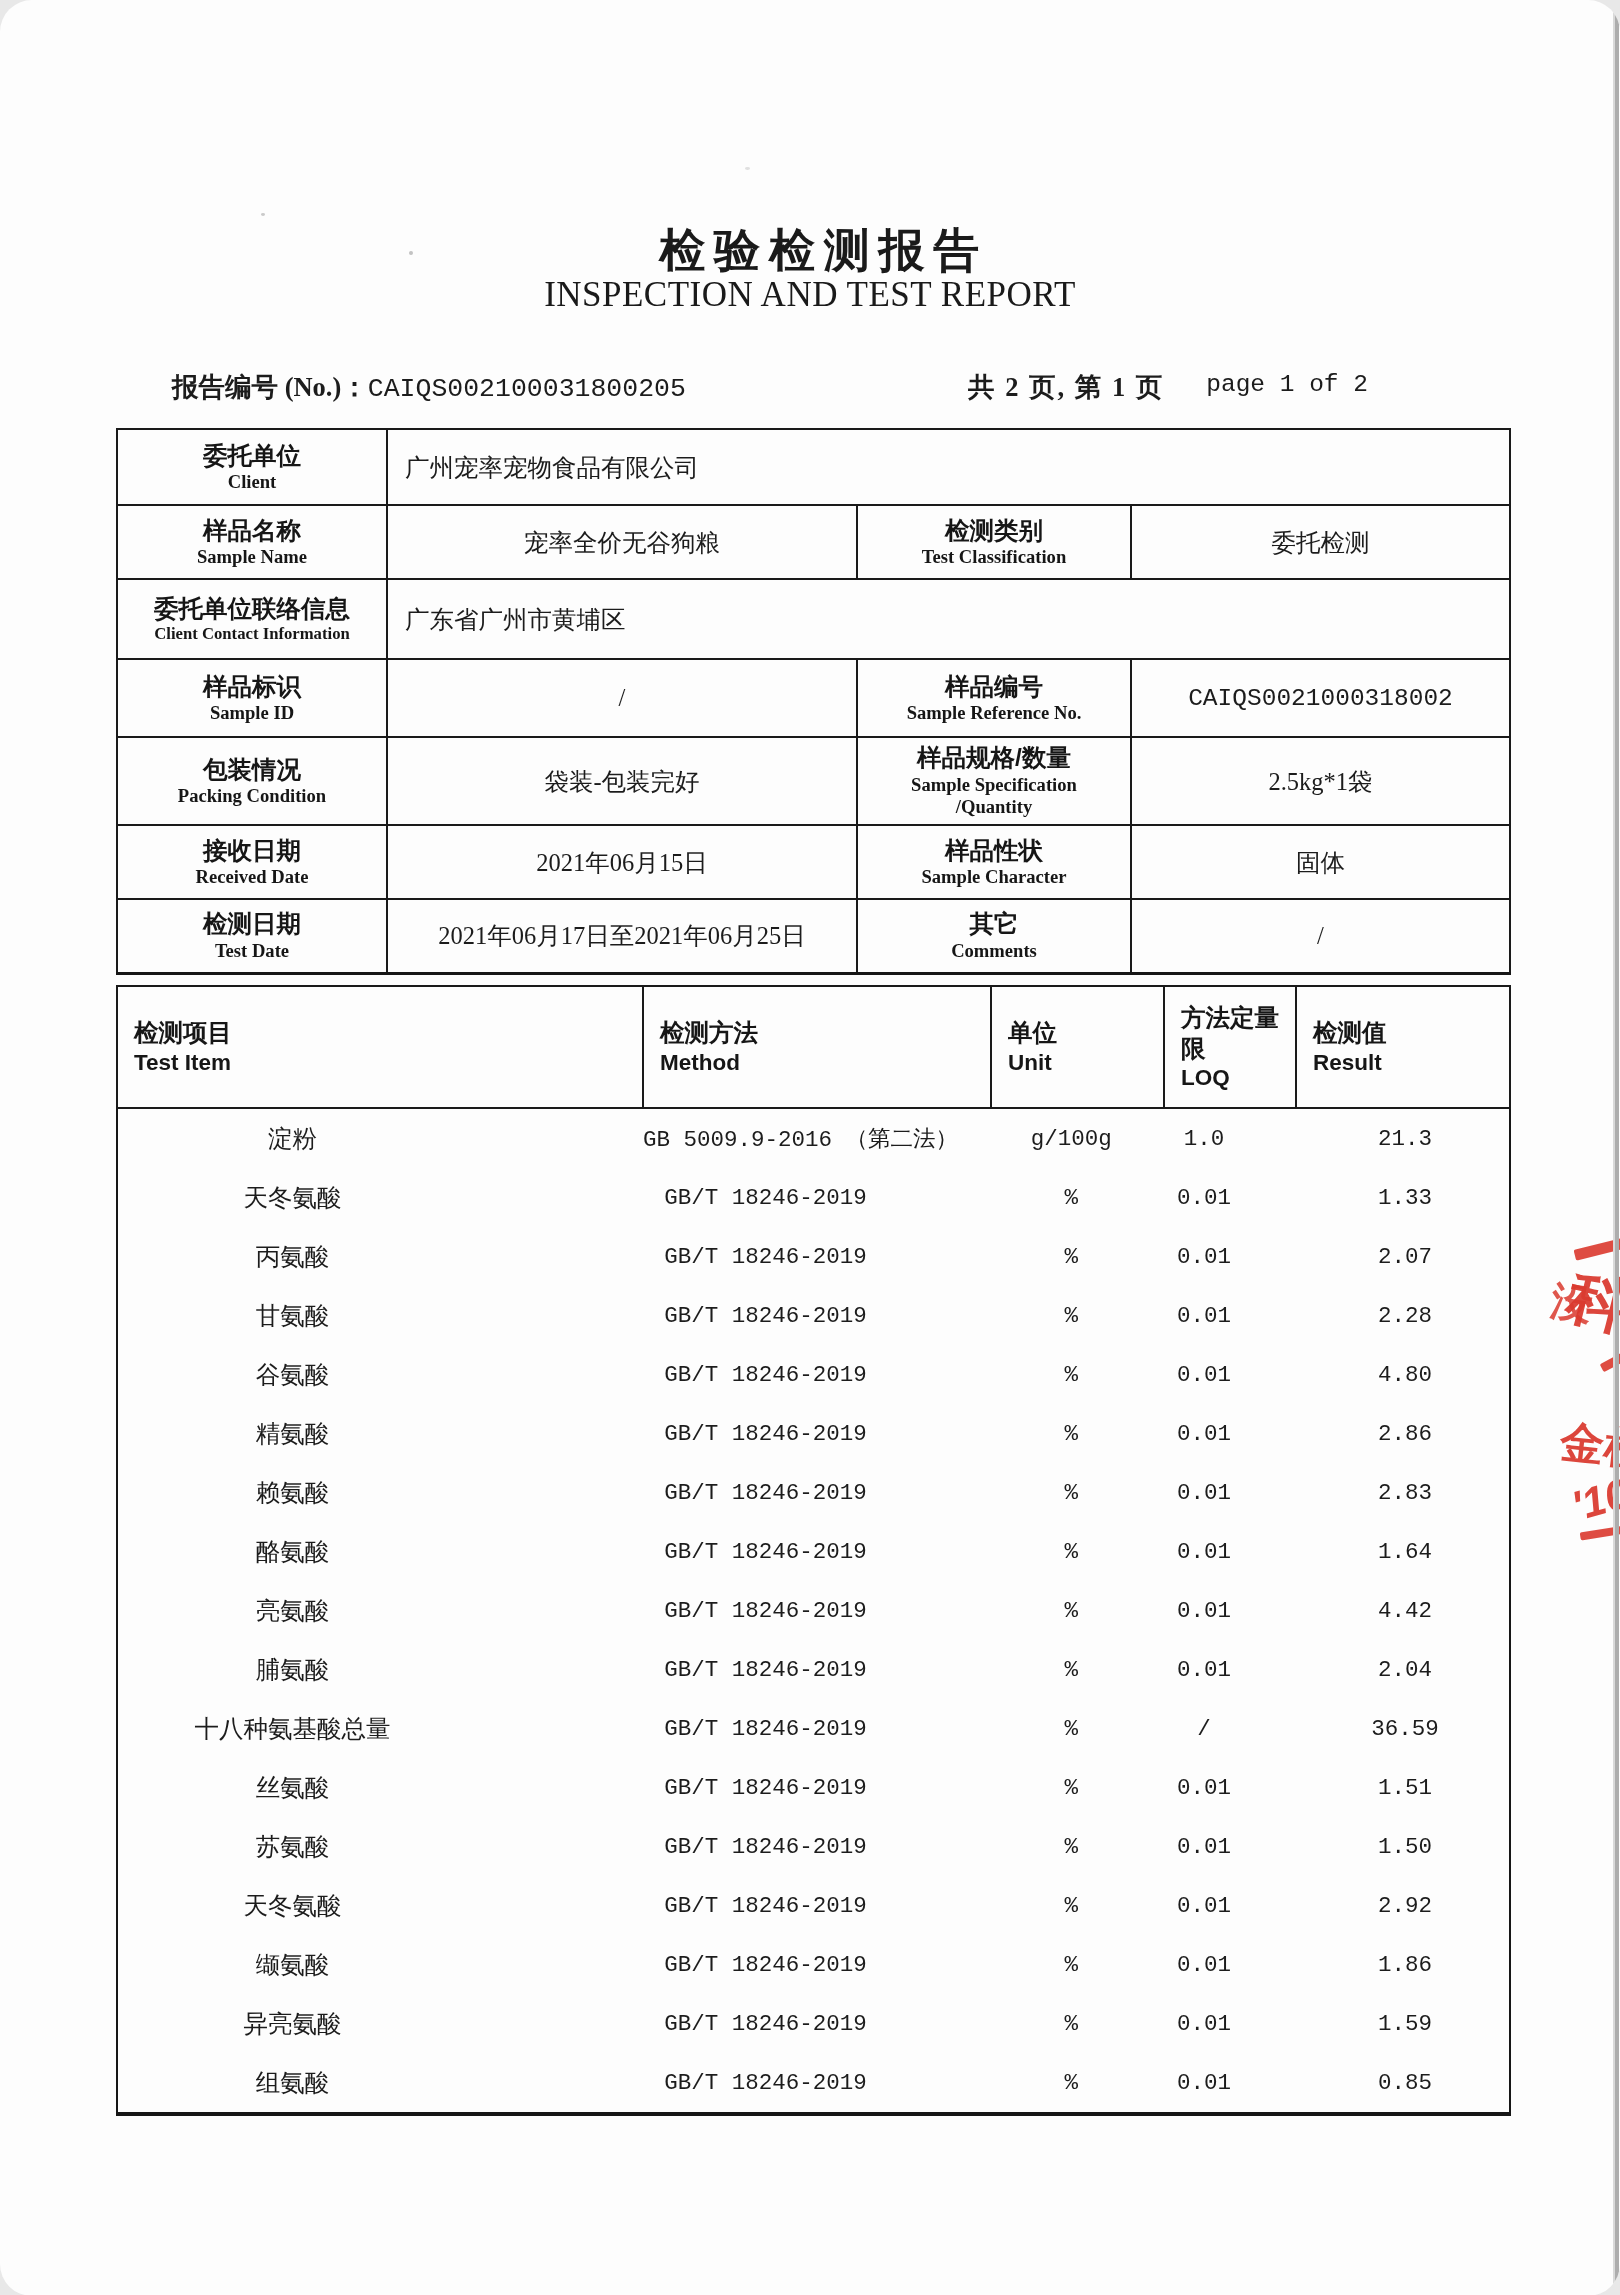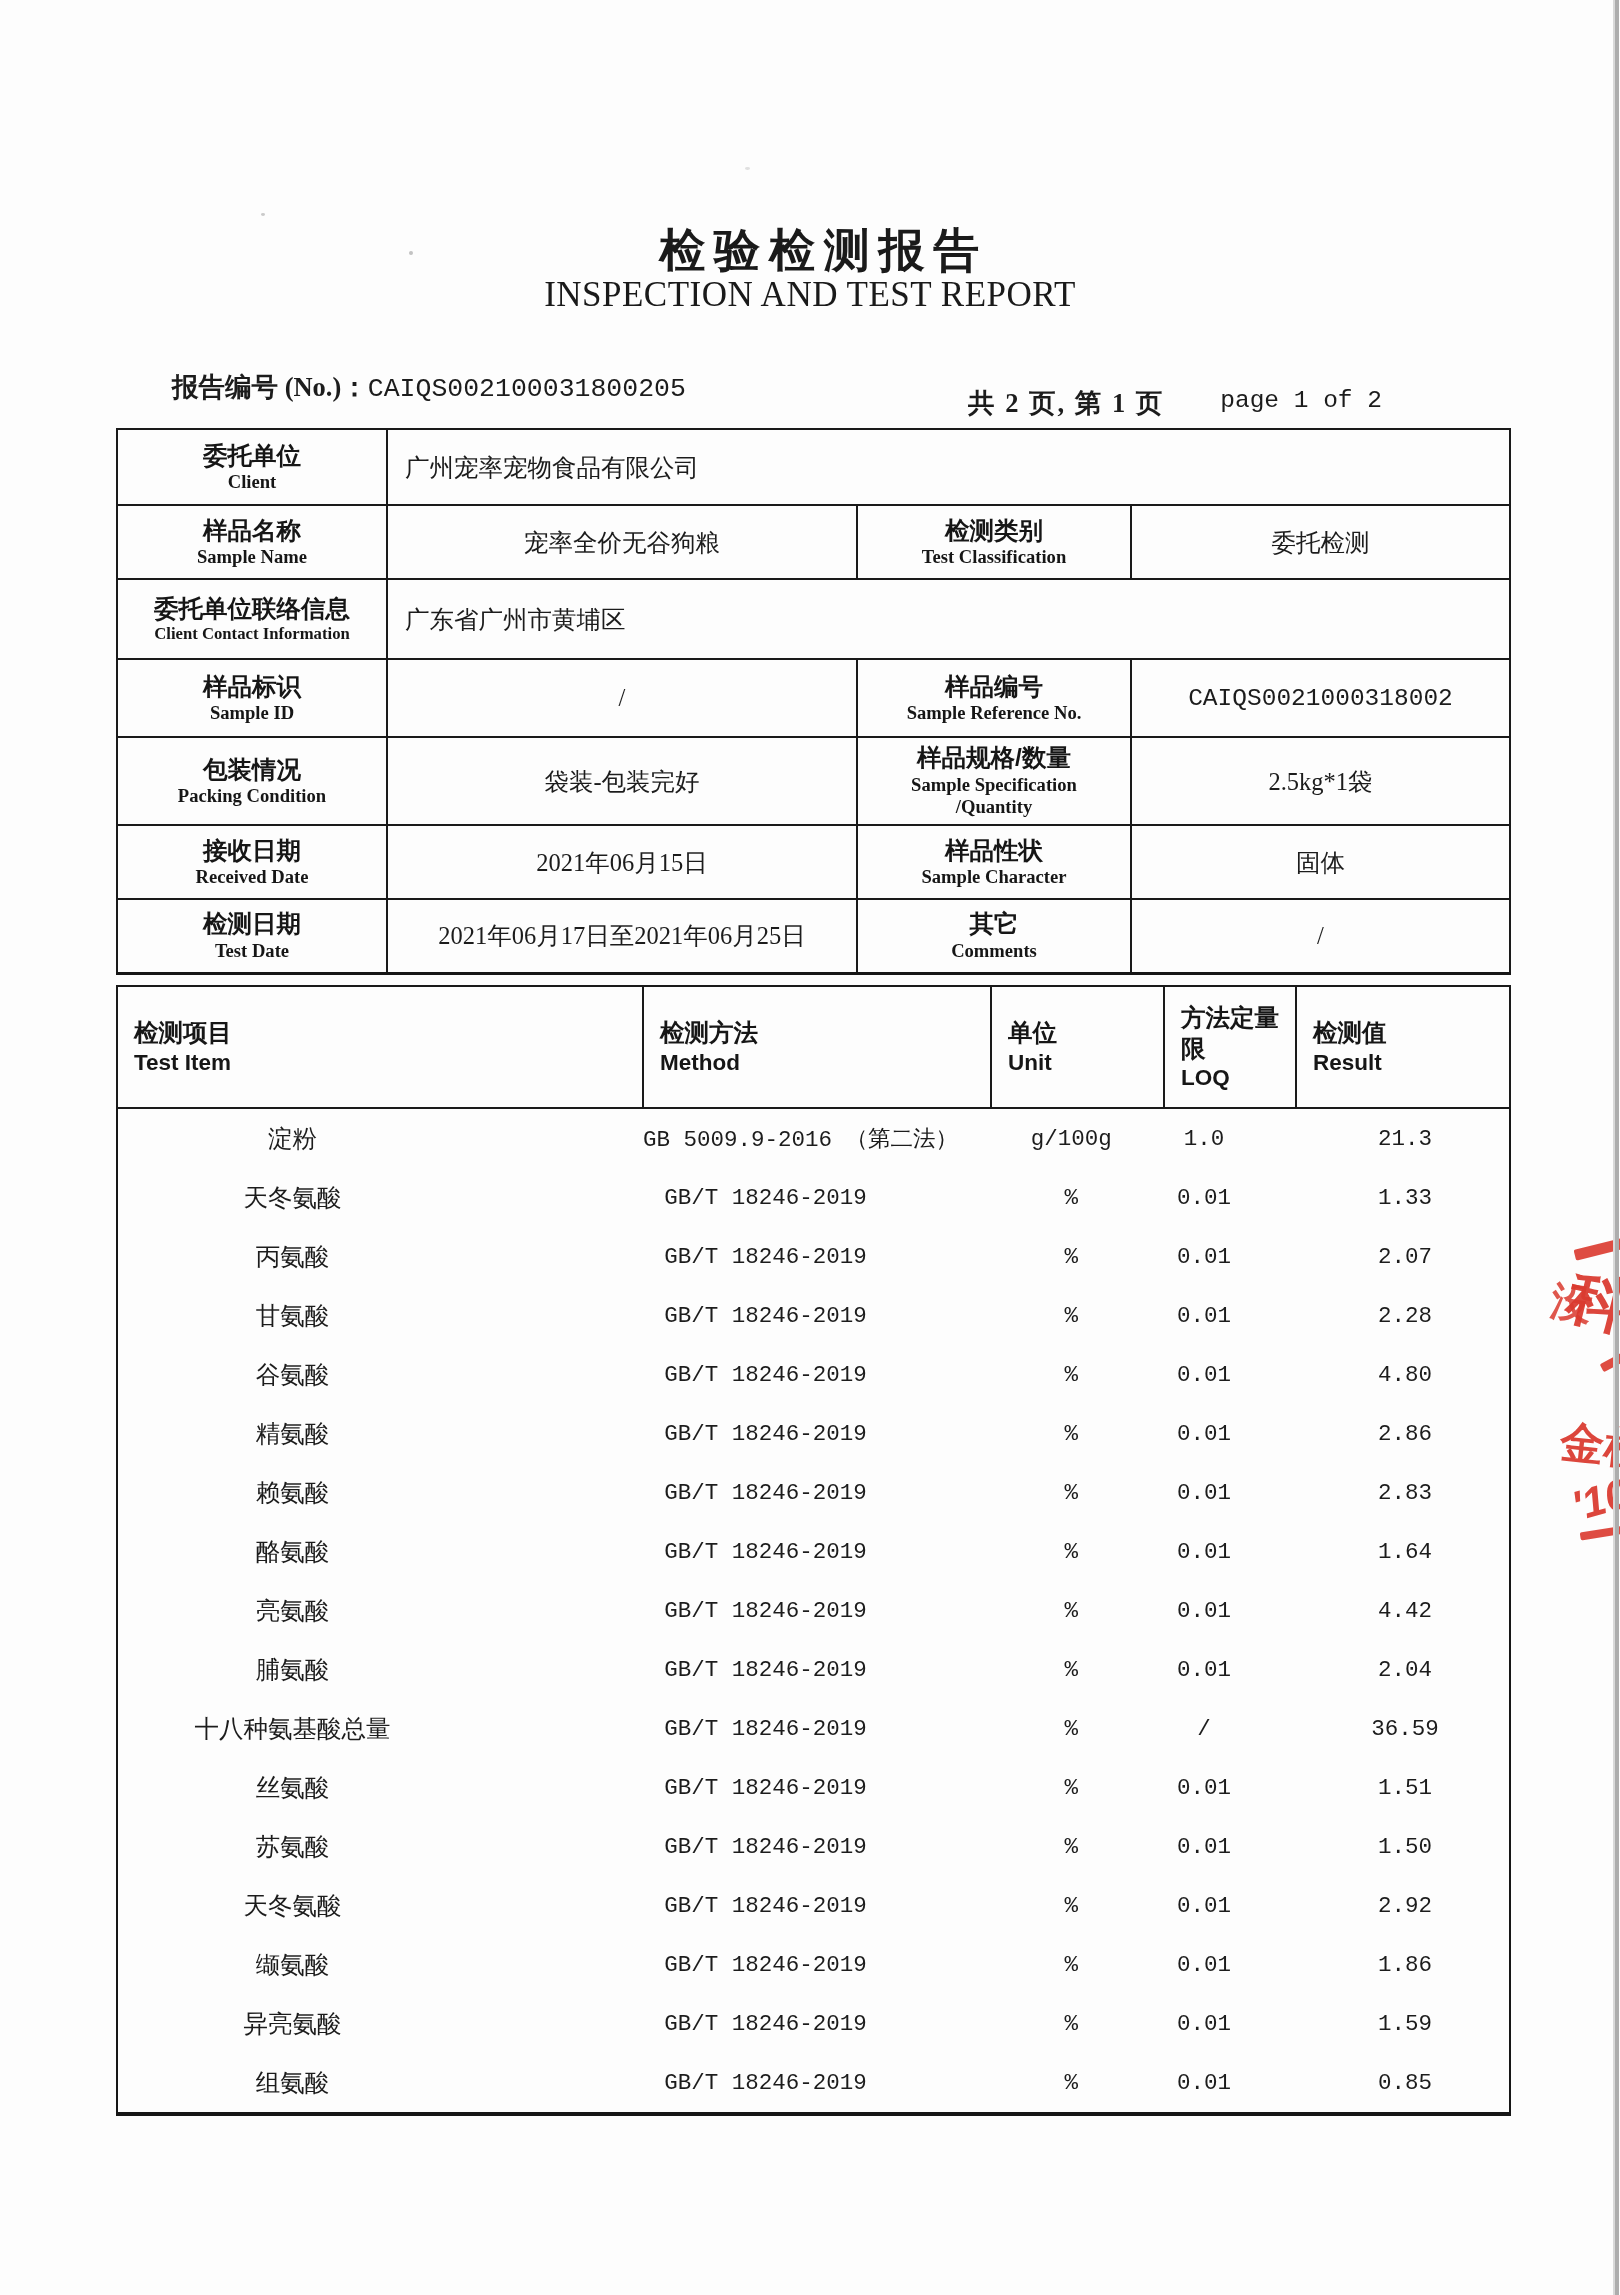--- a/index.html
+++ b/index.html
@@ -1,36 +1,37 @@
 <!DOCTYPE html>
 <html><head>
 <meta charset="utf-8">
 <style>
   html,body{margin:0;padding:0;background:#e8e8e8;}
   .page{
     position:relative;width:1620px;height:2296px;background:#fdfdfd;
     overflow:hidden;margin:0 auto;color:#1c1c1c;
     font-family:"Liberation Serif", serif;
+    border-radius:32px;
   }
   
   .doc-title{
     position:absolute;top:220px;left:13.7px;width:1620px;text-align:center;
     font-size:46px;font-weight:600;letter-spacing:8.8px;color:#1a1a1a;margin:0;
     font-family:"Liberation Serif", serif;
   }
   .doc-subtitle{
     position:absolute;top:275px;left:0;width:1620px;text-align:center;
     font-size:35px;font-weight:400;letter-spacing:0.5px;color:#1a1a1a;margin:0;
     font-family:"Liberation Serif", serif;
   }
   .report-line{position:absolute;top:369px;left:0;width:1620px;height:35px;font-size:26.5px;}
   .report-no-block{position:absolute;left:172px;top:0;white-space:nowrap;}
   .report-no-label{font-weight:600;text-align:right;}
   .report-no-value{font-family:"Liberation Mono", monospace;font-size:26.5px;letter-spacing:0px;}
-  .page-info-block{position:absolute;left:968px;top:16px;white-space:nowrap;display:flex;gap:56px;}
+  .page-info-block{position:absolute;left:968px;top:0;white-space:nowrap;display:flex;gap:42px;}
   .page-info-cn{font-weight:600;letter-spacing:2px;}
   .page-info-en{font-family:"Liberation Mono", monospace;font-size:24.5px;padding-top:2px;}
 
   
   table{border-collapse:collapse;table-layout:fixed;}
   .info-table{
     position:absolute;top:428px;left:116px;width:1394px;
     border:2.9px solid #161616;border-bottom-width:3.9px;
   }
   .info-table td{border:2px solid #1a1a1a;padding:0;vertical-align:middle;}

